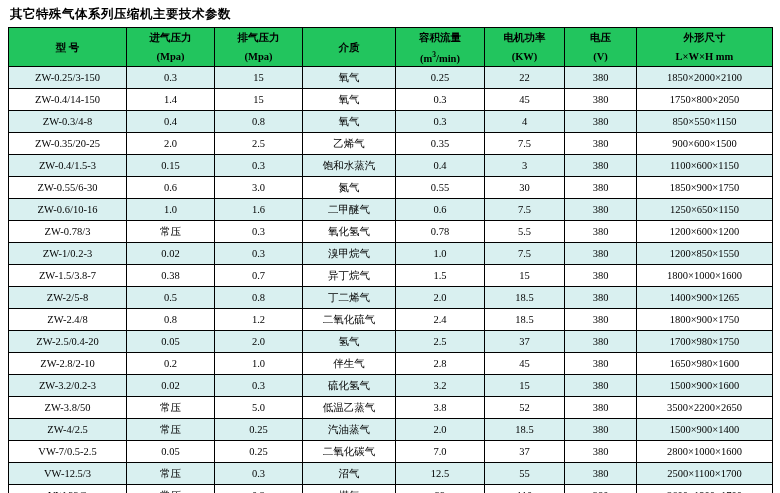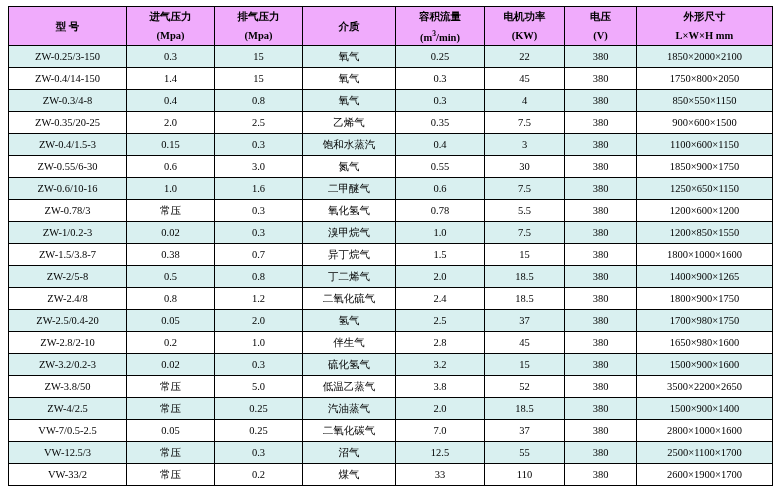--- a/index.html
+++ b/index.html
@@ -38,21 +38,21 @@
     line-height: 13px;
     text-align: center;
     vertical-align: middle;
     padding: 0;
     height: 21px;
     overflow: hidden;
     white-space: nowrap;
   }
   table.spec thead th {
     font-weight: bold;
-    background: #f0abfc;
+    background: #22c55e;
     height: 19px;
   }
   .hdr-main {
     border-bottom: none !important;
     padding-top: 3px;
   }
   .hdr-unit {
     border-top: none !important;
     padding-bottom: 3px;
   }
@@ -81,20 +81,21 @@
   col.c4 { width: 89px; }
   col.c5 { width: 80px; }
   col.c6 { width: 72px; }
   col.c7 { width: 136px; }
 </style>
 </head>
 <body>
 
 <div class="page">
 
+  <div class="doc-title">其它特殊气体系列压缩机主要技术参数</div>
 
   <table class="spec">
     <colgroup>
       <col class="c0">
         <col class="c1">
         <col class="c2">
         <col class="c3">
       <col class="c4">
         <col class="c5">
         <col class="c6">

